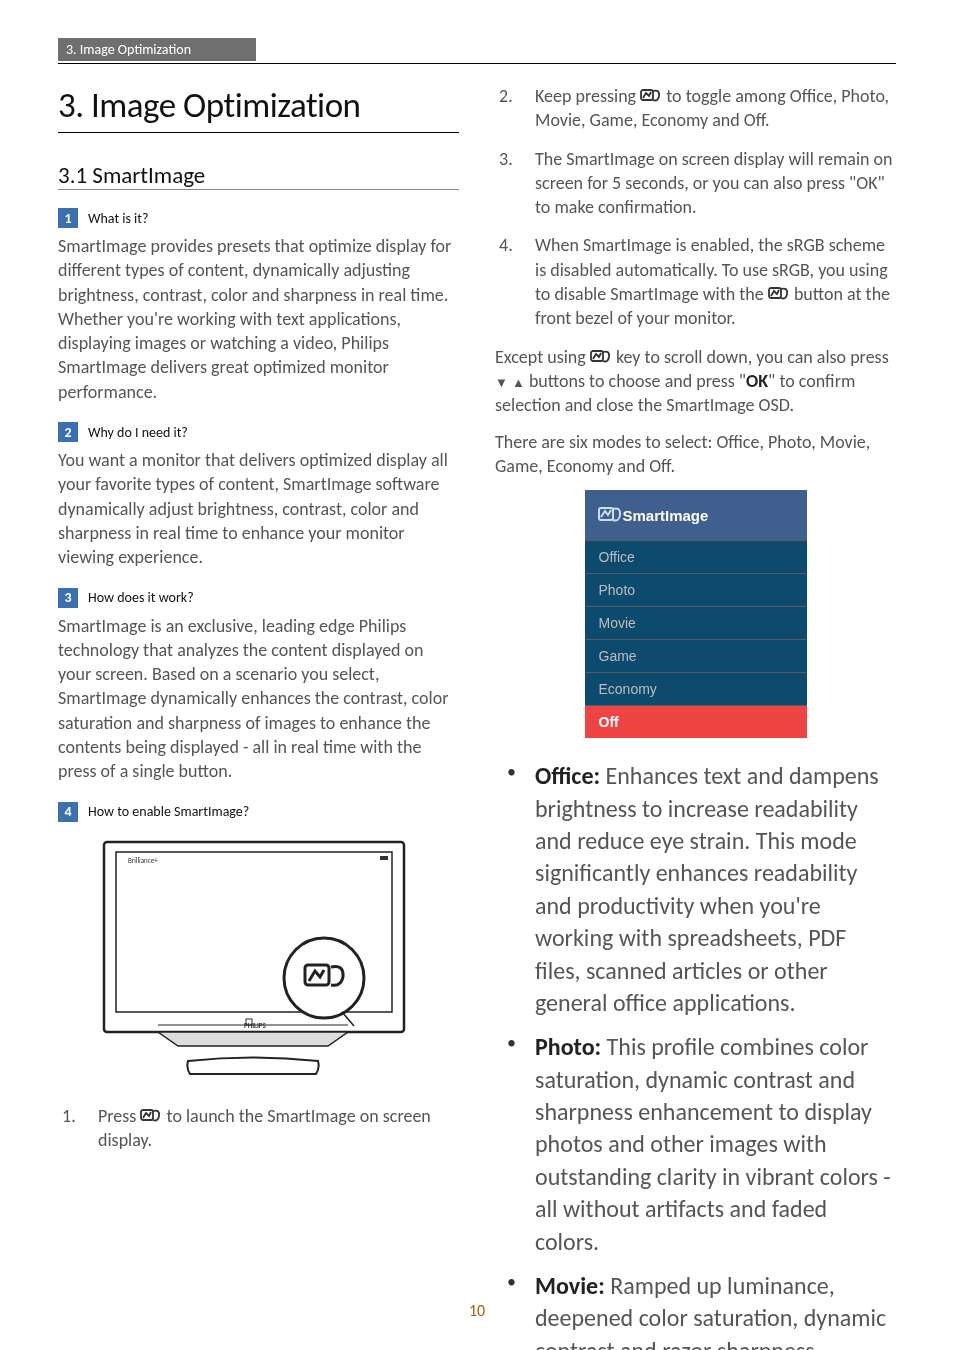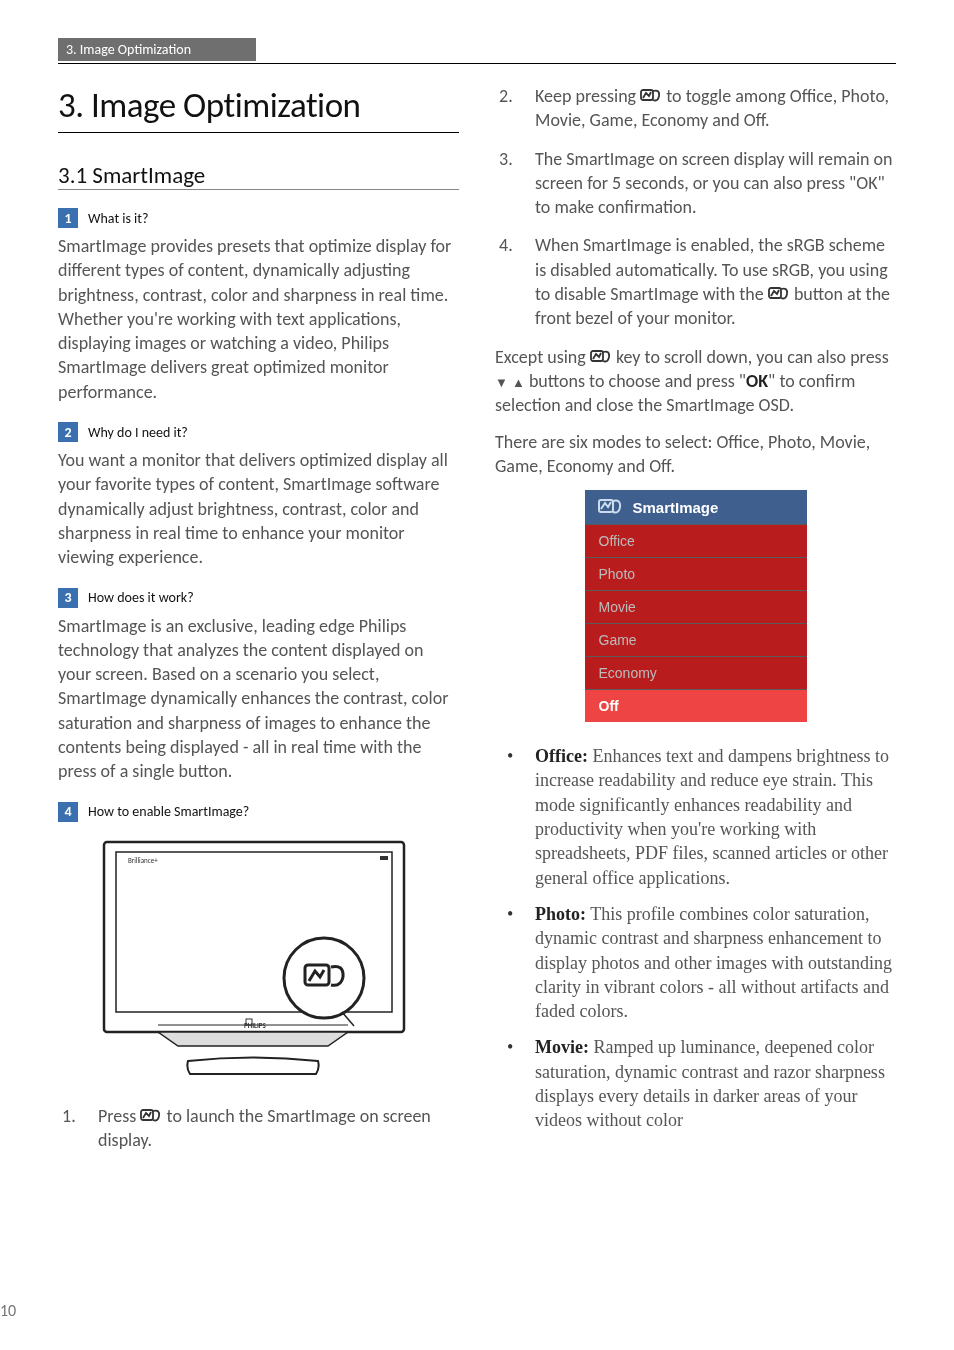--- a/index.html
+++ b/index.html
@@ -97,27 +97,26 @@
     position: absolute;
     left: 4px;
     top: 0;
     color: #555;
   }
   ul.bullets {
     list-style: none;
     padding-left: 0;
   }
   ul.bullets > li {
-    font-size: 18px;
+    font-size: 24px;
     line-height: 1.35;
     color: #555;
     padding-left: 40px;
     position: relative;
     margin-bottom: 12px;
-    font-family: Liberation Serif, serif;
   }
   ul.bullets > li::before {
     content: "•";
     position: absolute;
     left: 12px;
     top: 0;
     color: #333;
     font-size: 18px;
   }
   .bold { font-weight: 700; color: #222; text-align: right; }
@@ -137,51 +136,51 @@
   .osd-menu {
     width: 222px;
     margin: 10px auto 22px auto;
     font-family: Arial, sans-serif;
   }
   .osd-header {
     background: #3f5f8f;
     color: #fff;
     display: flex;
     align-items: center;
-    gap: 10px;
-    padding: 6px 12px;
+    padding: 14px 12px;
     font-size: 15px;
     font-weight: 700;
   }
   .osd-header .osd-ico {
     width: 26px;
     height: 22px;
     display: flex;
     align-items: center;
     justify-content: center;
   }
   .osd-item {
-    background: #b91c1c;
+    background: #0c4a6e;
     color: #bcbcbc;
     padding: 8px 14px;
     font-size: 14px;
     border-top: 1px solid #5a5a5a;
   }
   .osd-item.selected {
     background: #ef4444;
     color: #fff;
     font-weight: 700;
   }
   .page-num {
     position: absolute;
     bottom: 30px;
     left: 0;
     right: 0;
+    text-align: center;
     font-size: 16px;
-    color: #737373;
+    color: #a16207;
   }
 </style>
 </head>
 <body>
 
 <div class="page">
   <div class="running-head">3. Image Optimization</div>
   <div class="head-rule"></div>
 
   <div class="columns">

